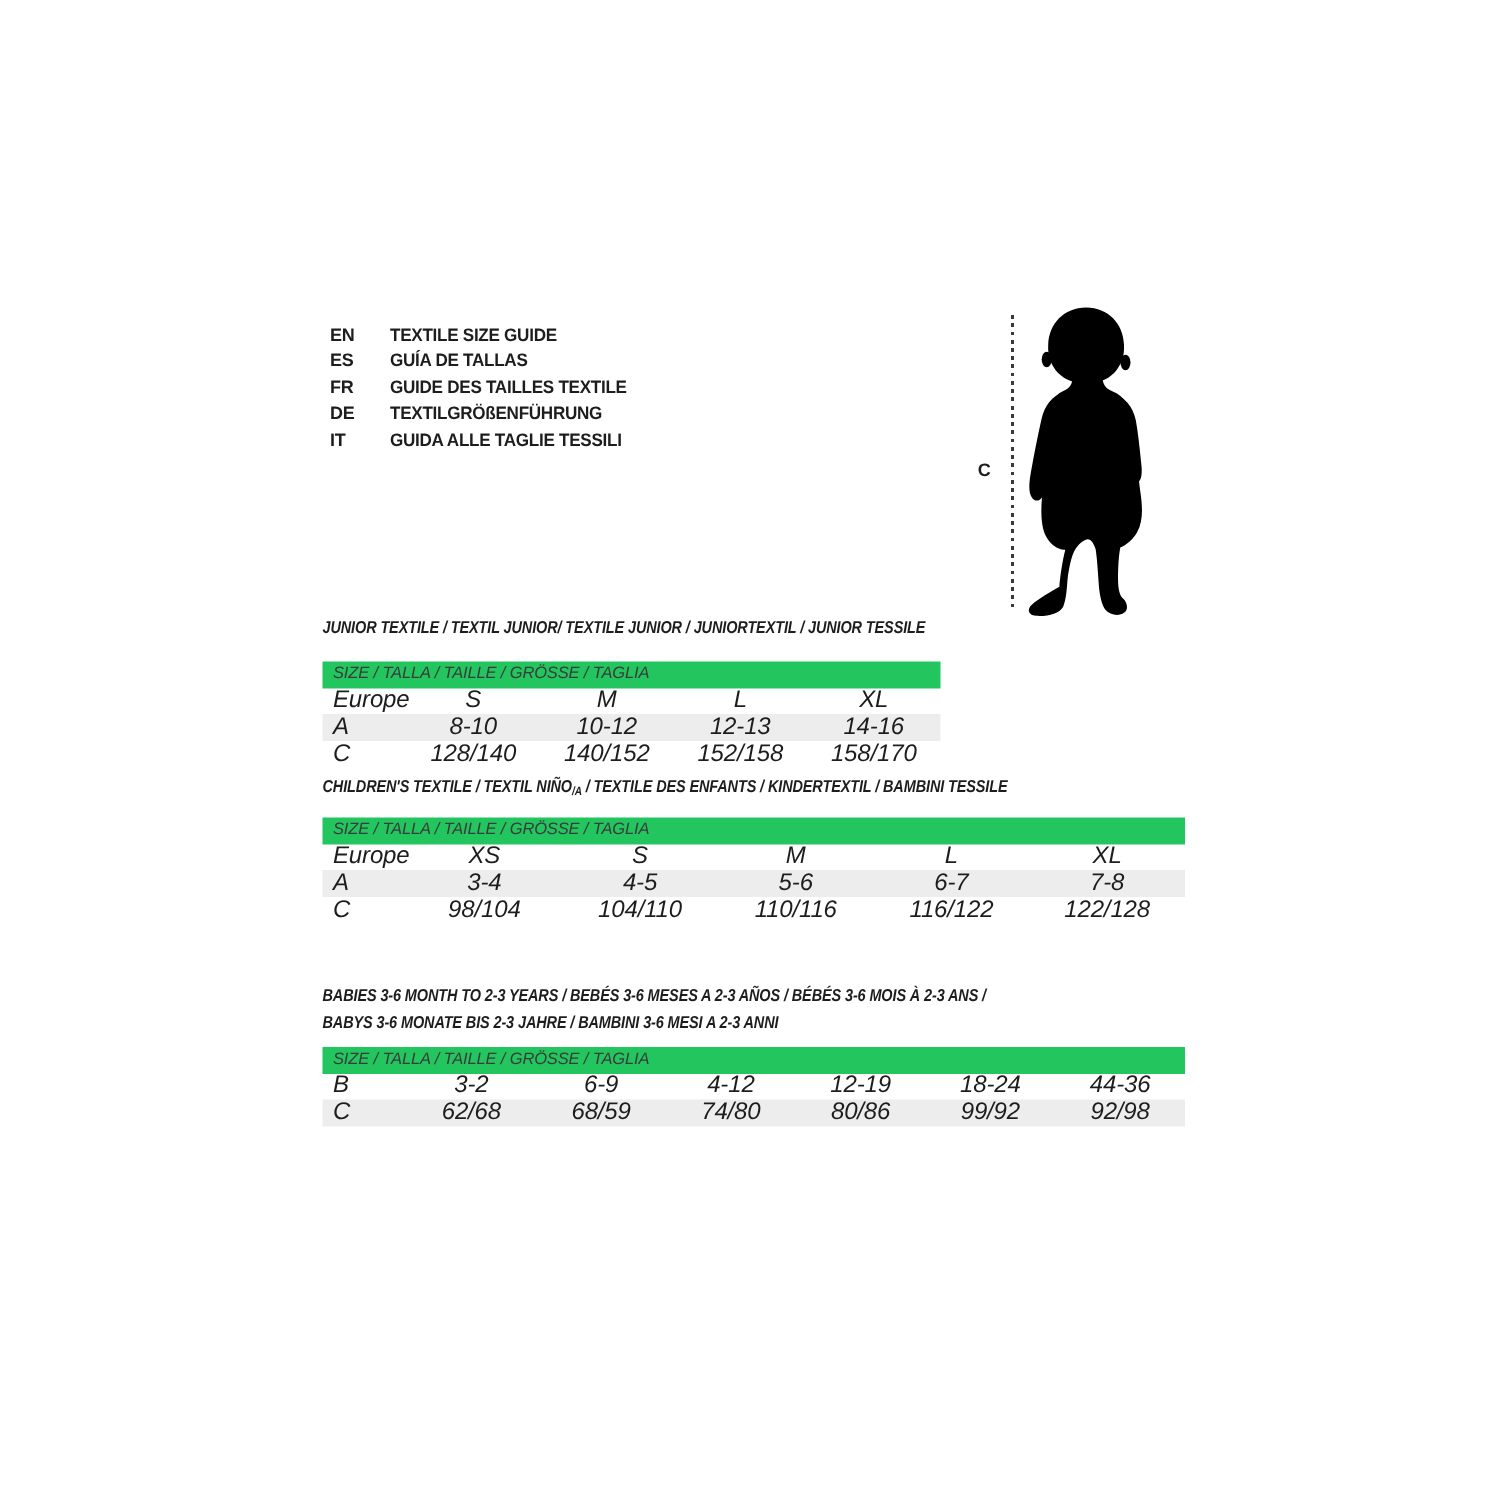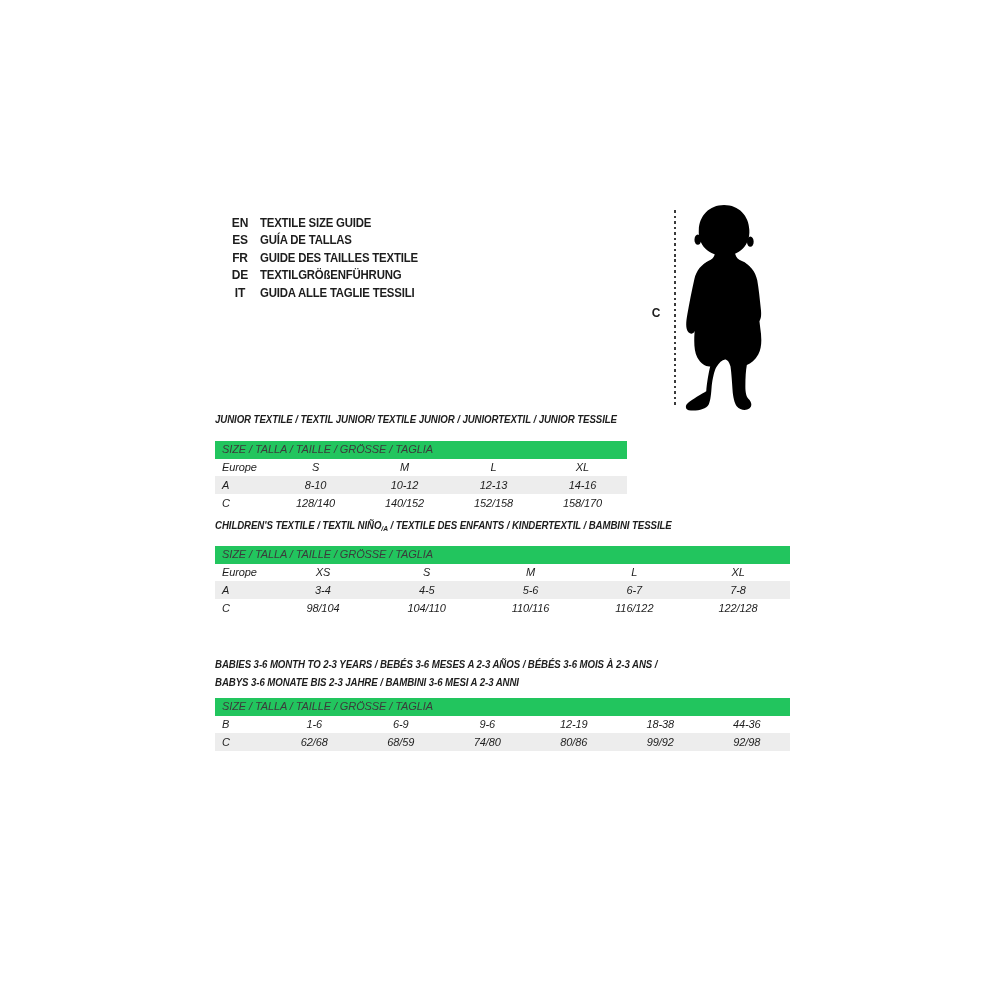--- a/index.html
+++ b/index.html
@@ -3,21 +3,21 @@
 <meta charset="utf-8">
 <style>
   html,body{margin:0;padding:0;background:#fff;}
   .canvas{
     position:relative;width:1000px;height:1000px;background:#ffffff;
     font-family:"Liberation Sans",sans-serif;color:#1d1d1d;overflow:hidden;
     -webkit-font-smoothing:antialiased;
   }
   
   .lang-block{position:absolute;left:220px;top:214px;}
-  .lang-row{display:flex;height:17.5px;align-items:center;font-weight:bold;font-size:12px;letter-spacing:-0.2px;text-align:center;}
+  .lang-row{display:flex;height:17.5px;align-items:center;font-weight:bold;font-size:12px;letter-spacing:-0.2px;}
   .lang-code{width:40px;}
   .lang-label{transform:scaleX(0.95);transform-origin:0 50%;white-space:nowrap;}
   
   .silhouette{position:absolute;left:681px;top:202px;width:100px;height:213px;}
   .dash-line{
     position:absolute;left:674px;top:210px;width:2px;height:198px;
     background:repeating-linear-gradient(to bottom,#3a3a3a 0 2.5px,transparent 2.5px 5.5px);
   }
   .c-label{position:absolute;left:646px;top:306px;width:20px;text-align:center;font-size:12px;font-weight:bold;letter-spacing:-0.2px;}
   
@@ -27,21 +27,21 @@
   .t1{top:413px;width:412px;}
   .t2{top:519px;width:575px;}
   .t3{top:619px;width:575px;margin-top:36px;}
   .t1 .tbl-title{margin-bottom:15px;}
   .t2 .tbl-title{margin-bottom:11px;}
   .t3 .tbl-title{line-height:18px;margin-bottom:7px;}
   .size-bar{
     background:#22c55e;height:17.5px;line-height:17.5px;padding-left:7px;box-sizing:border-box;
     font-size:11px;color:#3b3b3b;letter-spacing:-0.1px;
   }
-  .trow{display:flex;height:17.8px;align-items:center;font-size:11px;letter-spacing:-0.1px;}
+  .trow{display:flex;height:17.8px;align-items:center;font-size:16px;letter-spacing:-0.1px;}
   .trow.alt{background:#ededed;}
   .tlabel{width:56px;padding-left:7px;box-sizing:border-box;}
   .tcell{flex:1;text-align:center;}
   
   .legend{position:absolute;left:222px;top:736px;}
   .legend-line{font-weight:bold;font-size:11px;line-height:17.5px;white-space:nowrap;transform:scaleX(0.8);transform-origin:0 50%;letter-spacing:-0.1px;}
 </style>
 </head>
 <body>
 
@@ -181,25 +181,25 @@
   </div>
 
   <div class="tbl t3">
     <div class="tbl-title">
       <div>BABIES 3-6 MONTH TO 2-3 YEARS / BEBÉS 3-6 MESES A 2-3 AÑOS / BÉBÉS 3-6 MOIS À 2-3 ANS /</div>
       <div>BABYS 3-6 MONATE BIS 2-3 JAHRE / BAMBINI 3-6 MESI A 2-3 ANNI</div>
     </div>
     <div class="size-bar">SIZE / TALLA / TAILLE / GRÖSSE / TAGLIA</div>
     <div class="trow">
       <span class="tlabel">B</span>
-      <span class="tcell">1-6</span>
+      <span class="tcell">3-2</span>
       <span class="tcell">6-9</span>
-      <span class="tcell">9-6</span>
+      <span class="tcell">4-12</span>
       <span class="tcell">12-19</span>
-      <span class="tcell">18-38</span>
+      <span class="tcell">18-24</span>
       <span class="tcell">44-36</span>
     </div>
     <div class="trow alt">
       <span class="tlabel">C</span>
       <span class="tcell">62/68</span>
       <span class="tcell">68/59</span>
       <span class="tcell">74/80</span>
       <span class="tcell">80/86</span>
       <span class="tcell">99/92</span>
       <span class="tcell">92/98</span>

